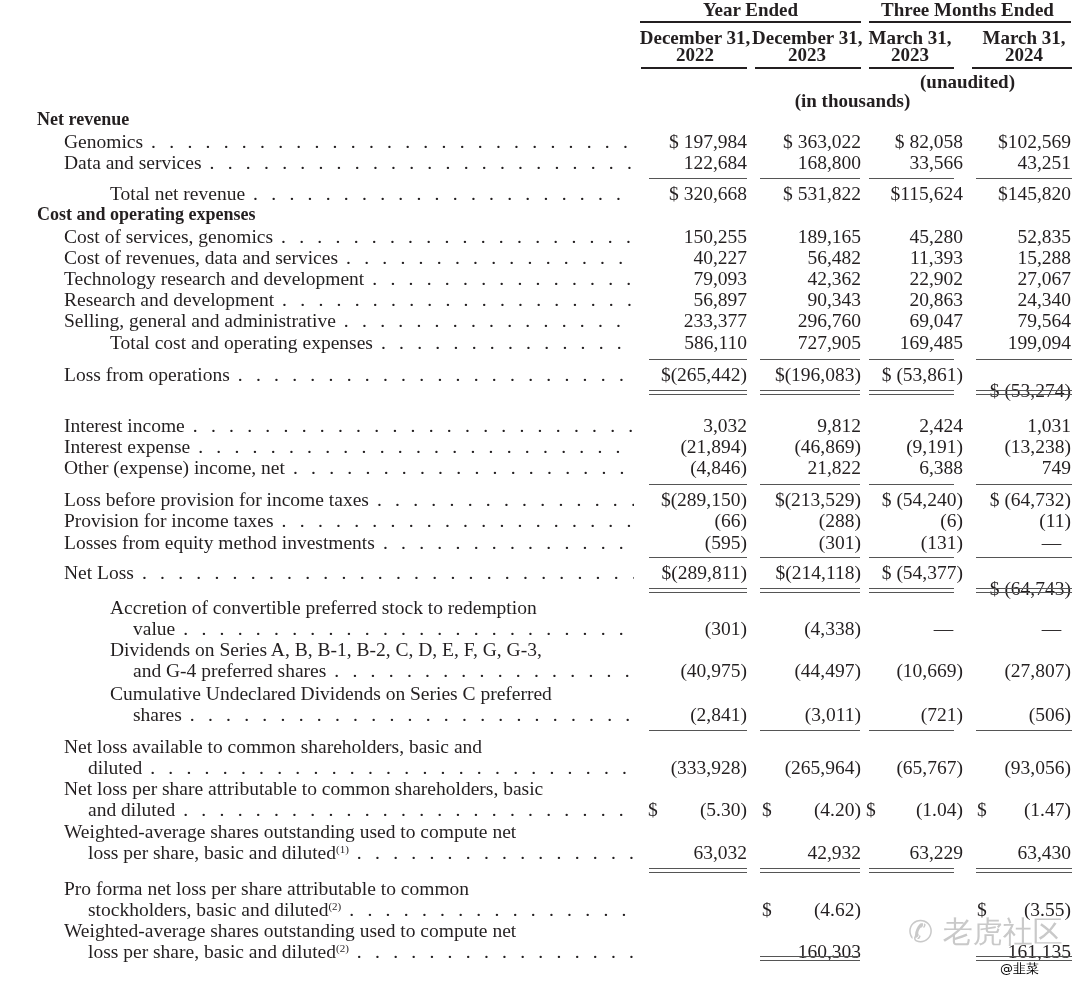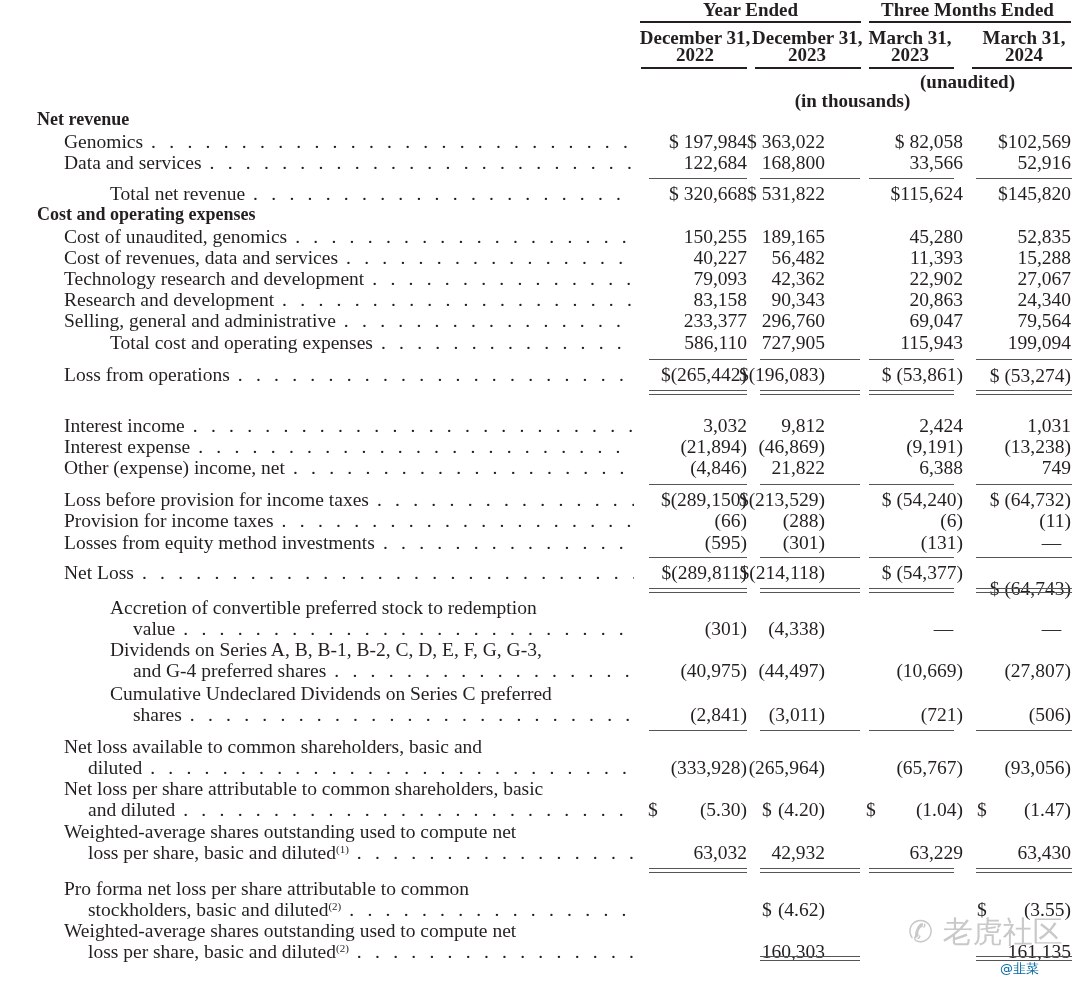--- a/index.html
+++ b/index.html
@@ -9,26 +9,26 @@
   .rule { position:absolute; height:0; border-top:2px solid #231f20; }
   .thin { position:absolute; height:0; border-top:1px solid #555; }
   .dbl { position:absolute; height:3px; border-top:1px solid #555; border-bottom:1px solid #555; }
   .row { position:absolute; left:0; width:1080px; font-size:19.5px; line-height:21px; }
   .lbl { position:absolute; white-space:nowrap; overflow:hidden; }
   .lbl .dots { letter-spacing:4.2px; }
   .sec { position:absolute; left:37px; font-weight:bold; font-size:18px; white-space:nowrap; }
   .cell { position:absolute; text-align:right; white-space:nowrap; }
   .dol { position:absolute; white-space:nowrap; }
   .c1 { left:640px; width:107px; }
-  .c2 { left:717px; width:108px; }
+  .c2 { left:753px; width:108px; }
   .c3 { left:864px; width:99px; }
   .c4 { left:972px; width:99px; }
   sup { font-size:11px; vertical-align:6px; line-height:0; }
   .wm { position:absolute; left:908px; top:912px; color:#c9c9c9; font-size:30px; font-family:"DejaVu Sans", sans-serif; }
-  .wm2 { position:absolute; left:1000px; top:960px; color:#0369a1; font-size:13px; font-family:"DejaVu Sans", sans-serif; }
+  .wm2 { position:absolute; left:1000px; top:960px; color:#000000; font-size:13px; font-family:"DejaVu Sans", sans-serif; }
 </style>
 </head>
 <body>
 
 <div class="hdr" style="left:640px;top:1px;width:221px;">Year Ended</div>
 <div class="hdr" style="left:864px;top:1px;width:207px;">Three Months Ended</div>
 <div class="rule" style="left:640px;top:21px;width:221px;"></div>
 <div class="rule" style="left:869px;top:21px;width:202px;"></div>
 
 <div class="hdr" style="left:638px;top:29px;width:114px;">
@@ -64,31 +64,31 @@
       <div class="cell c1" style="top: 0px; padding-right: 0px;">$ 197,984</div>
       <div class="cell c2" style="top: 0px; padding-right: 0px;">$ 363,022</div>
       <div class="cell c3" style="top: 0px; padding-right: 0px;">$  82,058</div>
       <div class="cell c4" style="top: 0px; padding-right: 0px;">$102,569</div>
     </div>
     <div class="row" style="top: 152px;">
       <div class="lbl" style="left: 64px; width: 570px; top: 0px;"><span>Data and services</span><span class="dots" style="margin-left: 8px;">. . . . . . . . . . . . . . . . . . . . . . . . . . . . . . . . . . . . . . . . . . . . . . . . . . . . . . . . . . . . . . . . . . .</span></div>
       <div class="cell c1" style="top: 0px; padding-right: 0px;">122,684</div>
       <div class="cell c2" style="top: 0px; padding-right: 0px;">168,800</div>
       <div class="cell c3" style="top: 0px; padding-right: 0px;">33,566</div>
-      <div class="cell c4" style="top: 0px; padding-right: 0px;">52,916</div>
+      <div class="cell c4" style="top: 0px; padding-right: 0px;">43,251</div>
     </div>
     <div class="row" style="top: 183px;">
       <div class="lbl" style="left: 110px; width: 524px; top: 0px;"><span>Total net revenue</span><span class="dots" style="margin-left: 8px;">. . . . . . . . . . . . . . . . . . . . . . . . . . . . . . . . . . . . . . . . . . . . . . . . . . . . . . . . . . . . . . . . . . .</span></div>
       <div class="cell c1" style="top: 0px; padding-right: 0px;">$ 320,668</div>
       <div class="cell c2" style="top: 0px; padding-right: 0px;">$ 531,822</div>
       <div class="cell c3" style="top: 0px; padding-right: 0px;">$115,624</div>
       <div class="cell c4" style="top: 0px; padding-right: 0px;">$145,820</div>
     </div>
     <div class="row" style="top: 226px;">
-      <div class="lbl" style="left: 64px; width: 570px; top: 0px;"><span>Cost of unaudited, genomics</span><span class="dots" style="margin-left: 8px;">. . . . . . . . . . . . . . . . . . . . . . . . . . . . . . . . . . . . . . . . . . . . . . . . . . . . . . . . . . . . . . . . . . .</span></div>
+      <div class="lbl" style="left: 64px; width: 570px; top: 0px;"><span>Cost of services, genomics</span><span class="dots" style="margin-left: 8px;">. . . . . . . . . . . . . . . . . . . . . . . . . . . . . . . . . . . . . . . . . . . . . . . . . . . . . . . . . . . . . . . . . . .</span></div>
       <div class="cell c1" style="top: 0px; padding-right: 0px;">150,255</div>
       <div class="cell c2" style="top: 0px; padding-right: 0px;">189,165</div>
       <div class="cell c3" style="top: 0px; padding-right: 0px;">45,280</div>
       <div class="cell c4" style="top: 0px; padding-right: 0px;">52,835</div>
     </div>
     <div class="row" style="top: 247px;">
       <div class="lbl" style="left: 64px; width: 570px; top: 0px;"><span>Cost of revenues, data and services</span><span class="dots" style="margin-left: 8px;">. . . . . . . . . . . . . . . . . . . . . . . . . . . . . . . . . . . . . . . . . . . . . . . . . . . . . . . . . . . . . . . . . . .</span></div>
       <div class="cell c1" style="top: 0px; padding-right: 0px;">40,227</div>
       <div class="cell c2" style="top: 0px; padding-right: 0px;">56,482</div>
       <div class="cell c3" style="top: 0px; padding-right: 0px;">11,393</div>
@@ -96,45 +96,45 @@
     </div>
     <div class="row" style="top: 268px;">
       <div class="lbl" style="left: 64px; width: 570px; top: 0px;"><span>Technology research and development</span><span class="dots" style="margin-left: 8px;">. . . . . . . . . . . . . . . . . . . . . . . . . . . . . . . . . . . . . . . . . . . . . . . . . . . . . . . . . . . . . . . . . . .</span></div>
       <div class="cell c1" style="top: 0px; padding-right: 0px;">79,093</div>
       <div class="cell c2" style="top: 0px; padding-right: 0px;">42,362</div>
       <div class="cell c3" style="top: 0px; padding-right: 0px;">22,902</div>
       <div class="cell c4" style="top: 0px; padding-right: 0px;">27,067</div>
     </div>
     <div class="row" style="top: 289px;">
       <div class="lbl" style="left: 64px; width: 570px; top: 0px;"><span>Research and development</span><span class="dots" style="margin-left: 8px;">. . . . . . . . . . . . . . . . . . . . . . . . . . . . . . . . . . . . . . . . . . . . . . . . . . . . . . . . . . . . . . . . . . .</span></div>
-      <div class="cell c1" style="top: 0px; padding-right: 0px;">83,158</div>
+      <div class="cell c1" style="top: 0px; padding-right: 0px;">56,897</div>
       <div class="cell c2" style="top: 0px; padding-right: 0px;">90,343</div>
       <div class="cell c3" style="top: 0px; padding-right: 0px;">20,863</div>
       <div class="cell c4" style="top: 0px; padding-right: 0px;">24,340</div>
     </div>
     <div class="row" style="top: 310px;">
       <div class="lbl" style="left: 64px; width: 570px; top: 0px;"><span>Selling, general and administrative</span><span class="dots" style="margin-left: 8px;">. . . . . . . . . . . . . . . . . . . . . . . . . . . . . . . . . . . . . . . . . . . . . . . . . . . . . . . . . . . . . . . . . . .</span></div>
       <div class="cell c1" style="top: 0px; padding-right: 0px;">233,377</div>
       <div class="cell c2" style="top: 0px; padding-right: 0px;">296,760</div>
       <div class="cell c3" style="top: 0px; padding-right: 0px;">69,047</div>
       <div class="cell c4" style="top: 0px; padding-right: 0px;">79,564</div>
     </div>
     <div class="row" style="top: 332px;">
       <div class="lbl" style="left: 110px; width: 524px; top: 0px;"><span>Total cost and operating expenses</span><span class="dots" style="margin-left: 8px;">. . . . . . . . . . . . . . . . . . . . . . . . . . . . . . . . . . . . . . . . . . . . . . . . . . . . . . . . . . . . . . . . . . .</span></div>
       <div class="cell c1" style="top: 0px; padding-right: 0px;">586,110</div>
       <div class="cell c2" style="top: 0px; padding-right: 0px;">727,905</div>
-      <div class="cell c3" style="top: 0px; padding-right: 0px;">115,943</div>
+      <div class="cell c3" style="top: 0px; padding-right: 0px;">169,485</div>
       <div class="cell c4" style="top: 0px; padding-right: 0px;">199,094</div>
     </div>
     <div class="row" style="top: 364px;">
       <div class="lbl" style="left: 64px; width: 570px; top: 0px;"><span>Loss from operations</span><span class="dots" style="margin-left: 8px;">. . . . . . . . . . . . . . . . . . . . . . . . . . . . . . . . . . . . . . . . . . . . . . . . . . . . . . . . . . . . . . . . . . .</span></div>
       <div class="cell c1" style="top: 0px; margin-right: -8px;">$(265,442)</div>
       <div class="cell c2" style="top: 0px; margin-right: -8px;">$(196,083)</div>
       <div class="cell c3" style="top: 0px; margin-right: -8px;">$ (53,861)</div>
-      <div class="cell c4" style="top: 1px; margin-right: -8px;">$ (53,274)</div>
+      <div class="cell c4" style="top: 16px; margin-right: -8px;">$ (53,274)</div>
     </div>
     <div class="row" style="top: 415px;">
       <div class="lbl" style="left: 64px; width: 570px; top: 0px;"><span>Interest income</span><span class="dots" style="margin-left: 8px;">. . . . . . . . . . . . . . . . . . . . . . . . . . . . . . . . . . . . . . . . . . . . . . . . . . . . . . . . . . . . . . . . . . .</span></div>
       <div class="cell c1" style="top: 0px; padding-right: 0px;">3,032</div>
       <div class="cell c2" style="top: 0px; padding-right: 0px;">9,812</div>
       <div class="cell c3" style="top: 0px; padding-right: 0px;">2,424</div>
       <div class="cell c4" style="top: 0px; padding-right: 0px;">1,031</div>
     </div>
     <div class="row" style="top: 436px;">
       <div class="lbl" style="left: 64px; width: 570px; top: 0px;"><span>Interest expense</span><span class="dots" style="margin-left: 8px;">. . . . . . . . . . . . . . . . . . . . . . . . . . . . . . . . . . . . . . . . . . . . . . . . . . . . . . . . . . . . . . . . . . .</span></div>

